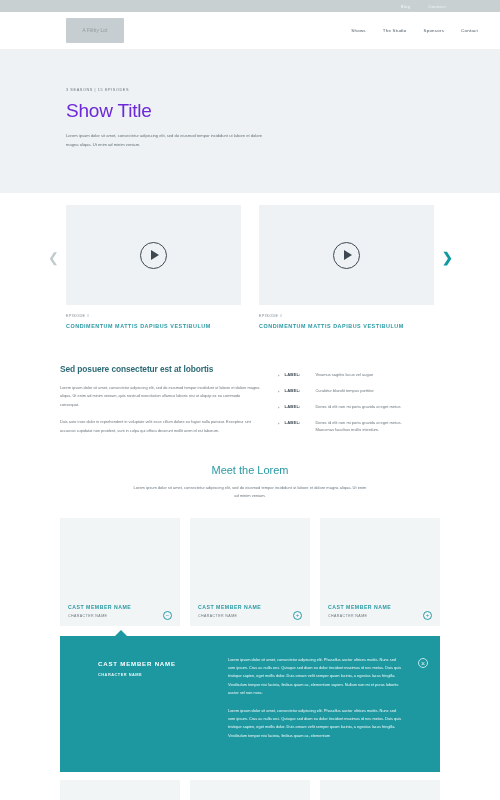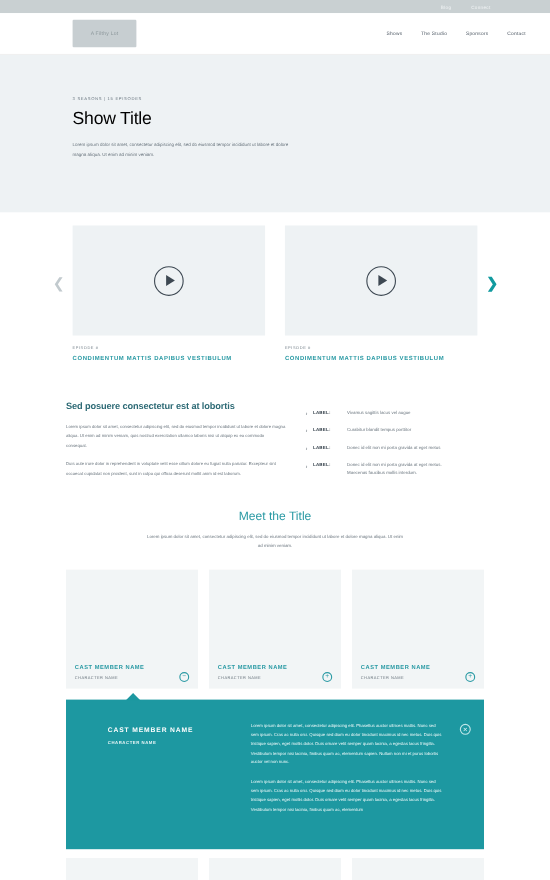--- a/index.html
+++ b/index.html
@@ -73,23 +73,23 @@
     height: 143px;
   }
   .hero-eyebrow {
     font-size: 3.8px;
     letter-spacing: 0.6px;
     color: #6b7780;
     text-transform: uppercase;
     margin-bottom: 8px;
   }
   .hero-title {
-    font-size: 16px;
+    font-size: 19px;
     font-weight: 400;
-    color: #000000;
+    color: #6d28d9;
     letter-spacing: -0.2px;
     margin-bottom: 10px;
   }
   .hero-body {
     font-size: 4.1px;
     line-height: 2.1;
     color: #65717a;
     max-width: 205px;
   }
 
@@ -412,21 +412,21 @@
       <div class="lab-row">
         <span class="lab-chev">›</span>
         <span class="lab-key">LABEL:</span>
         <span class="lab-val">Donec id elit non mi porta gravida at eget metus. Maecenas faucibus mollis interdum.</span>
       </div>
 
     </div>
   </div>
 
   <div class="cast-head">
-    <div class="cast-title">Meet the Title</div>
+    <div class="cast-title">Meet the Lorem</div>
     <div class="cast-sub">Lorem ipsum dolor sit amet, consectetur adipiscing elit, sed do eiusmod tempor incididunt ut labore et dolore magna aliqua. Ut enim ad minim veniam.</div>
   </div>
 
   <div class="cast-grid">
 
     <div class="cast-card">
       <div class="cast-photo"></div>
       <div class="cast-info">
         <div class="cast-name">CAST MEMBER NAME</div>
         <div class="cast-char">CHARACTER NAME</div>

